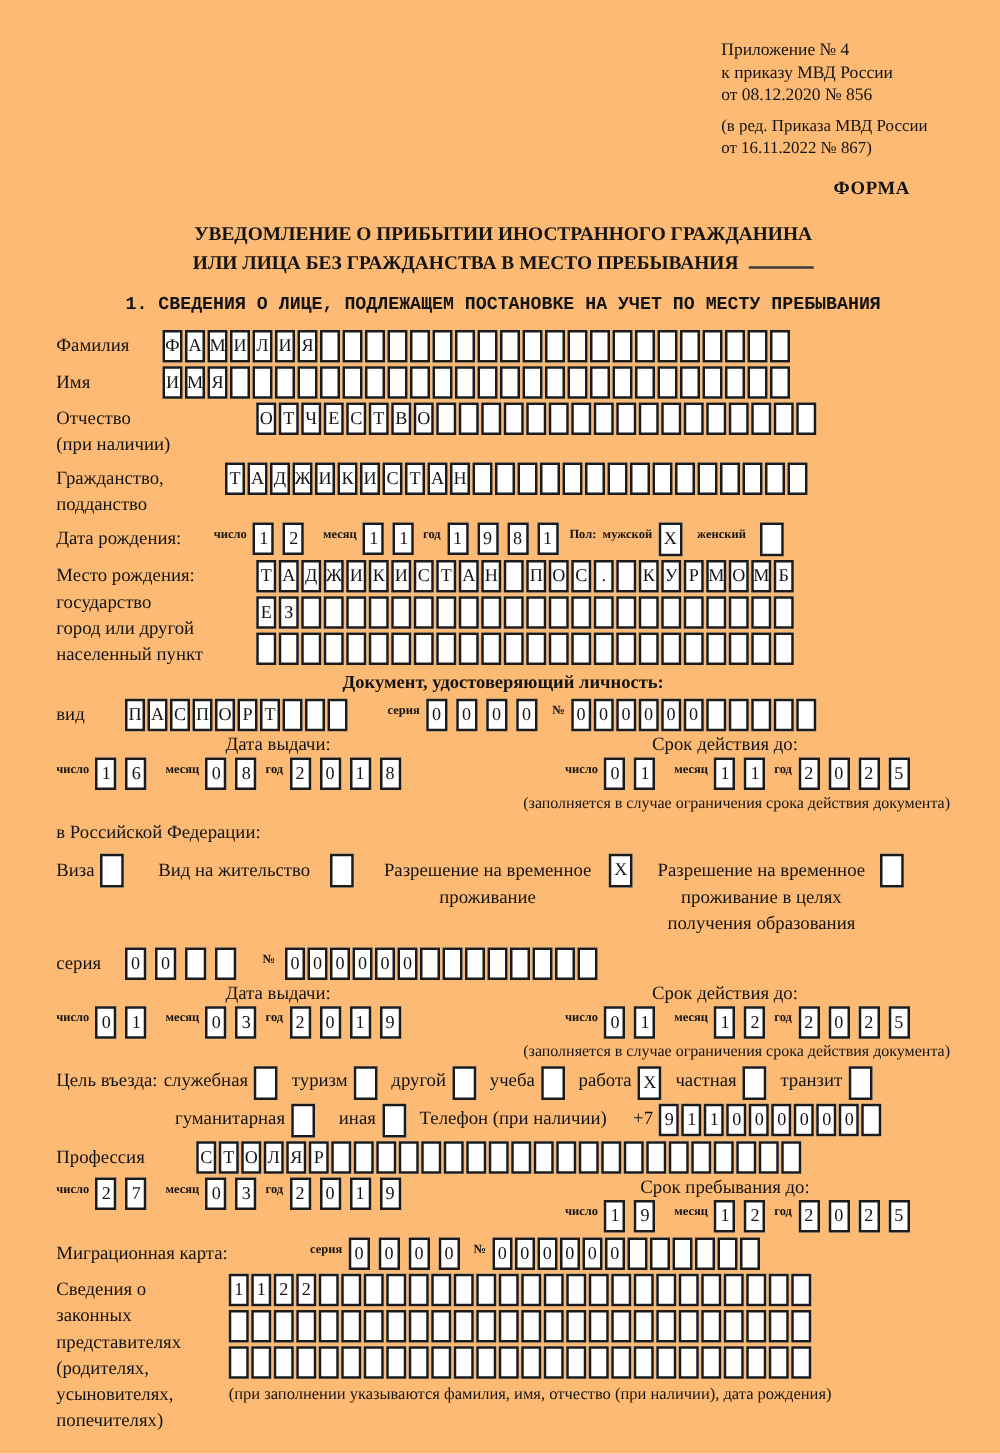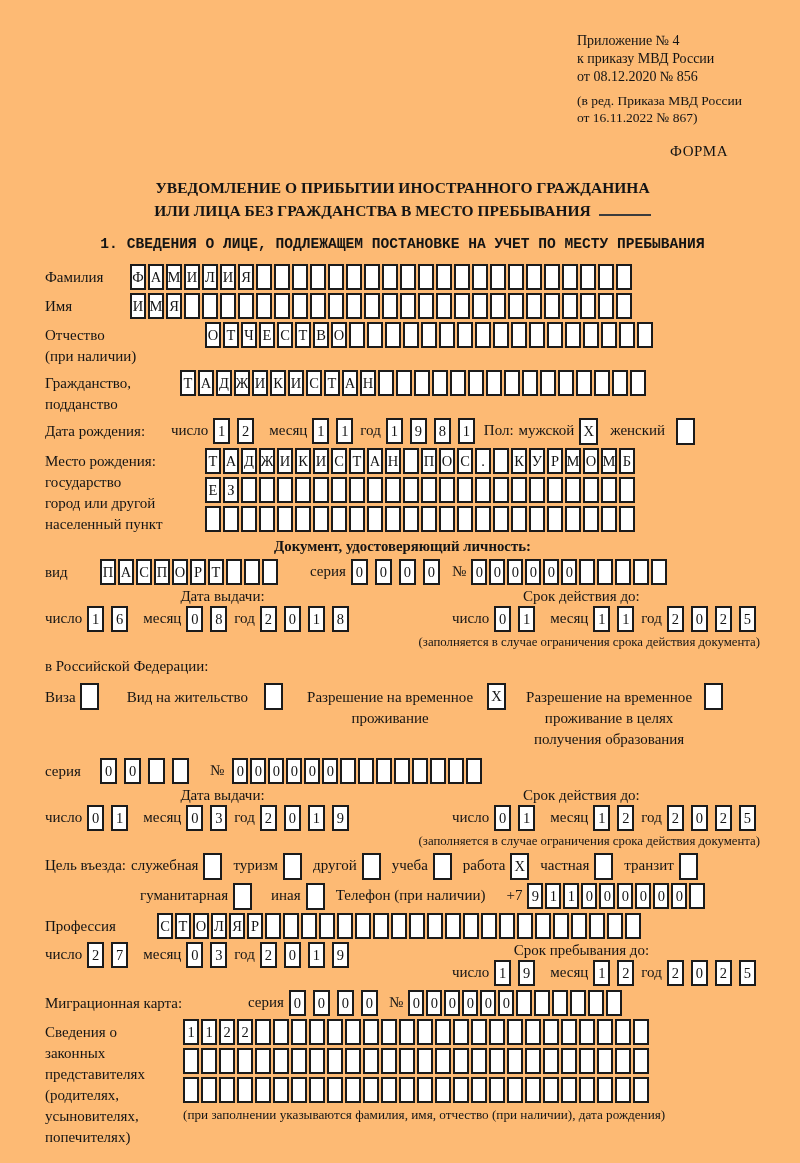--- a/index.html
+++ b/index.html
@@ -6,21 +6,21 @@
   html,body { margin:0; padding:0; background:#ffffff; }
   .page {
     width:800px; height:1163px; overflow:hidden; position:relative;
     background:#fdba74; color:#141414;
     font-family:"Liberation Serif","DejaVu Serif",serif;
     padding:32px 40px 0 45px;
   }
   
   .top-right { margin-left:532px; width:210px; font-size:14px; line-height:1.3; }
   .top-right .amend { margin-top:5px; font-size:13.5px; }
-  .forma { font-weight:normal; text-align:right; margin:16px 32px 0 0; font-size:15px; letter-spacing:.5px; }
+  .forma { font-weight:bold; text-align:right; margin:16px 32px 0 0; font-size:15px; letter-spacing:.5px; }
   
   .title { text-align:center; font-weight:bold; font-size:15.5px; margin-top:16px; line-height:1.5; }
   .blank-line { display:inline-block; width:52px; border-bottom:2px solid #3c3c3c; height:1em; margin-left:8px; vertical-align:baseline; }
   .sec-heading { text-align:center; font-weight:bold; font-size:14.6px; margin-top:14px; margin-bottom:12px;font-family:Liberation Mono, monospace; }
   
   .row { display:flex; align-items:flex-start; margin-bottom:3px; }
   .lbl { flex:none; font-size:15px; line-height:1.4; padding-top:3px; white-space:pre-line; }
   .cells { display:flex; flex:none; }
   .cellcol { display:flex; flex-direction:column; }
   .cellcol .cells { margin-bottom:3px; }
@@ -30,21 +30,21 @@
     font-size:14.5px; line-height:1; background:#fff;
   }
   .cbx { width:19px; height:27px; }
   .dgap .cell { width:17px; margin-right:7px; }
   
   .dblock { display:flex; margin-bottom:3px; }
   .dcol-l { width:355px; flex:none; }
   .dcol-r { flex:1; }
   .dhead { text-align:center; font-size:15px; margin-bottom:1px; }
   .dfields { display:flex; align-items:flex-start; }
-  .dlabel { font-size:15px; padding-top:4px; margin-right:5px; flex:none; }
+  .dlabel { font-size:10px; padding-top:4px; margin-right:5px; flex:none;font-weight:bold; }
   .ml8 { margin-left:8px; }
   .dnote { font-size:12.8px; text-align:right; margin:0 0 4px 0; white-space:nowrap; }
   .doc-heading { text-align:center; font-weight:bold; font-size:14.8px; margin:3px 0 4px 0; }
   .para { font-size:15px; line-height:1.65; margin:2px 0 4px 0; }
   
   .cb-row { display:flex; align-items:flex-start; margin:4px 0 8px 0; }
   .cb-item { display:flex; align-items:flex-start; }
   .cb-label { font-size:15px; text-align:center; white-space:pre-line; line-height:1.4; padding-top:4px; }
   .cb-box { margin-left:8px; }
   

